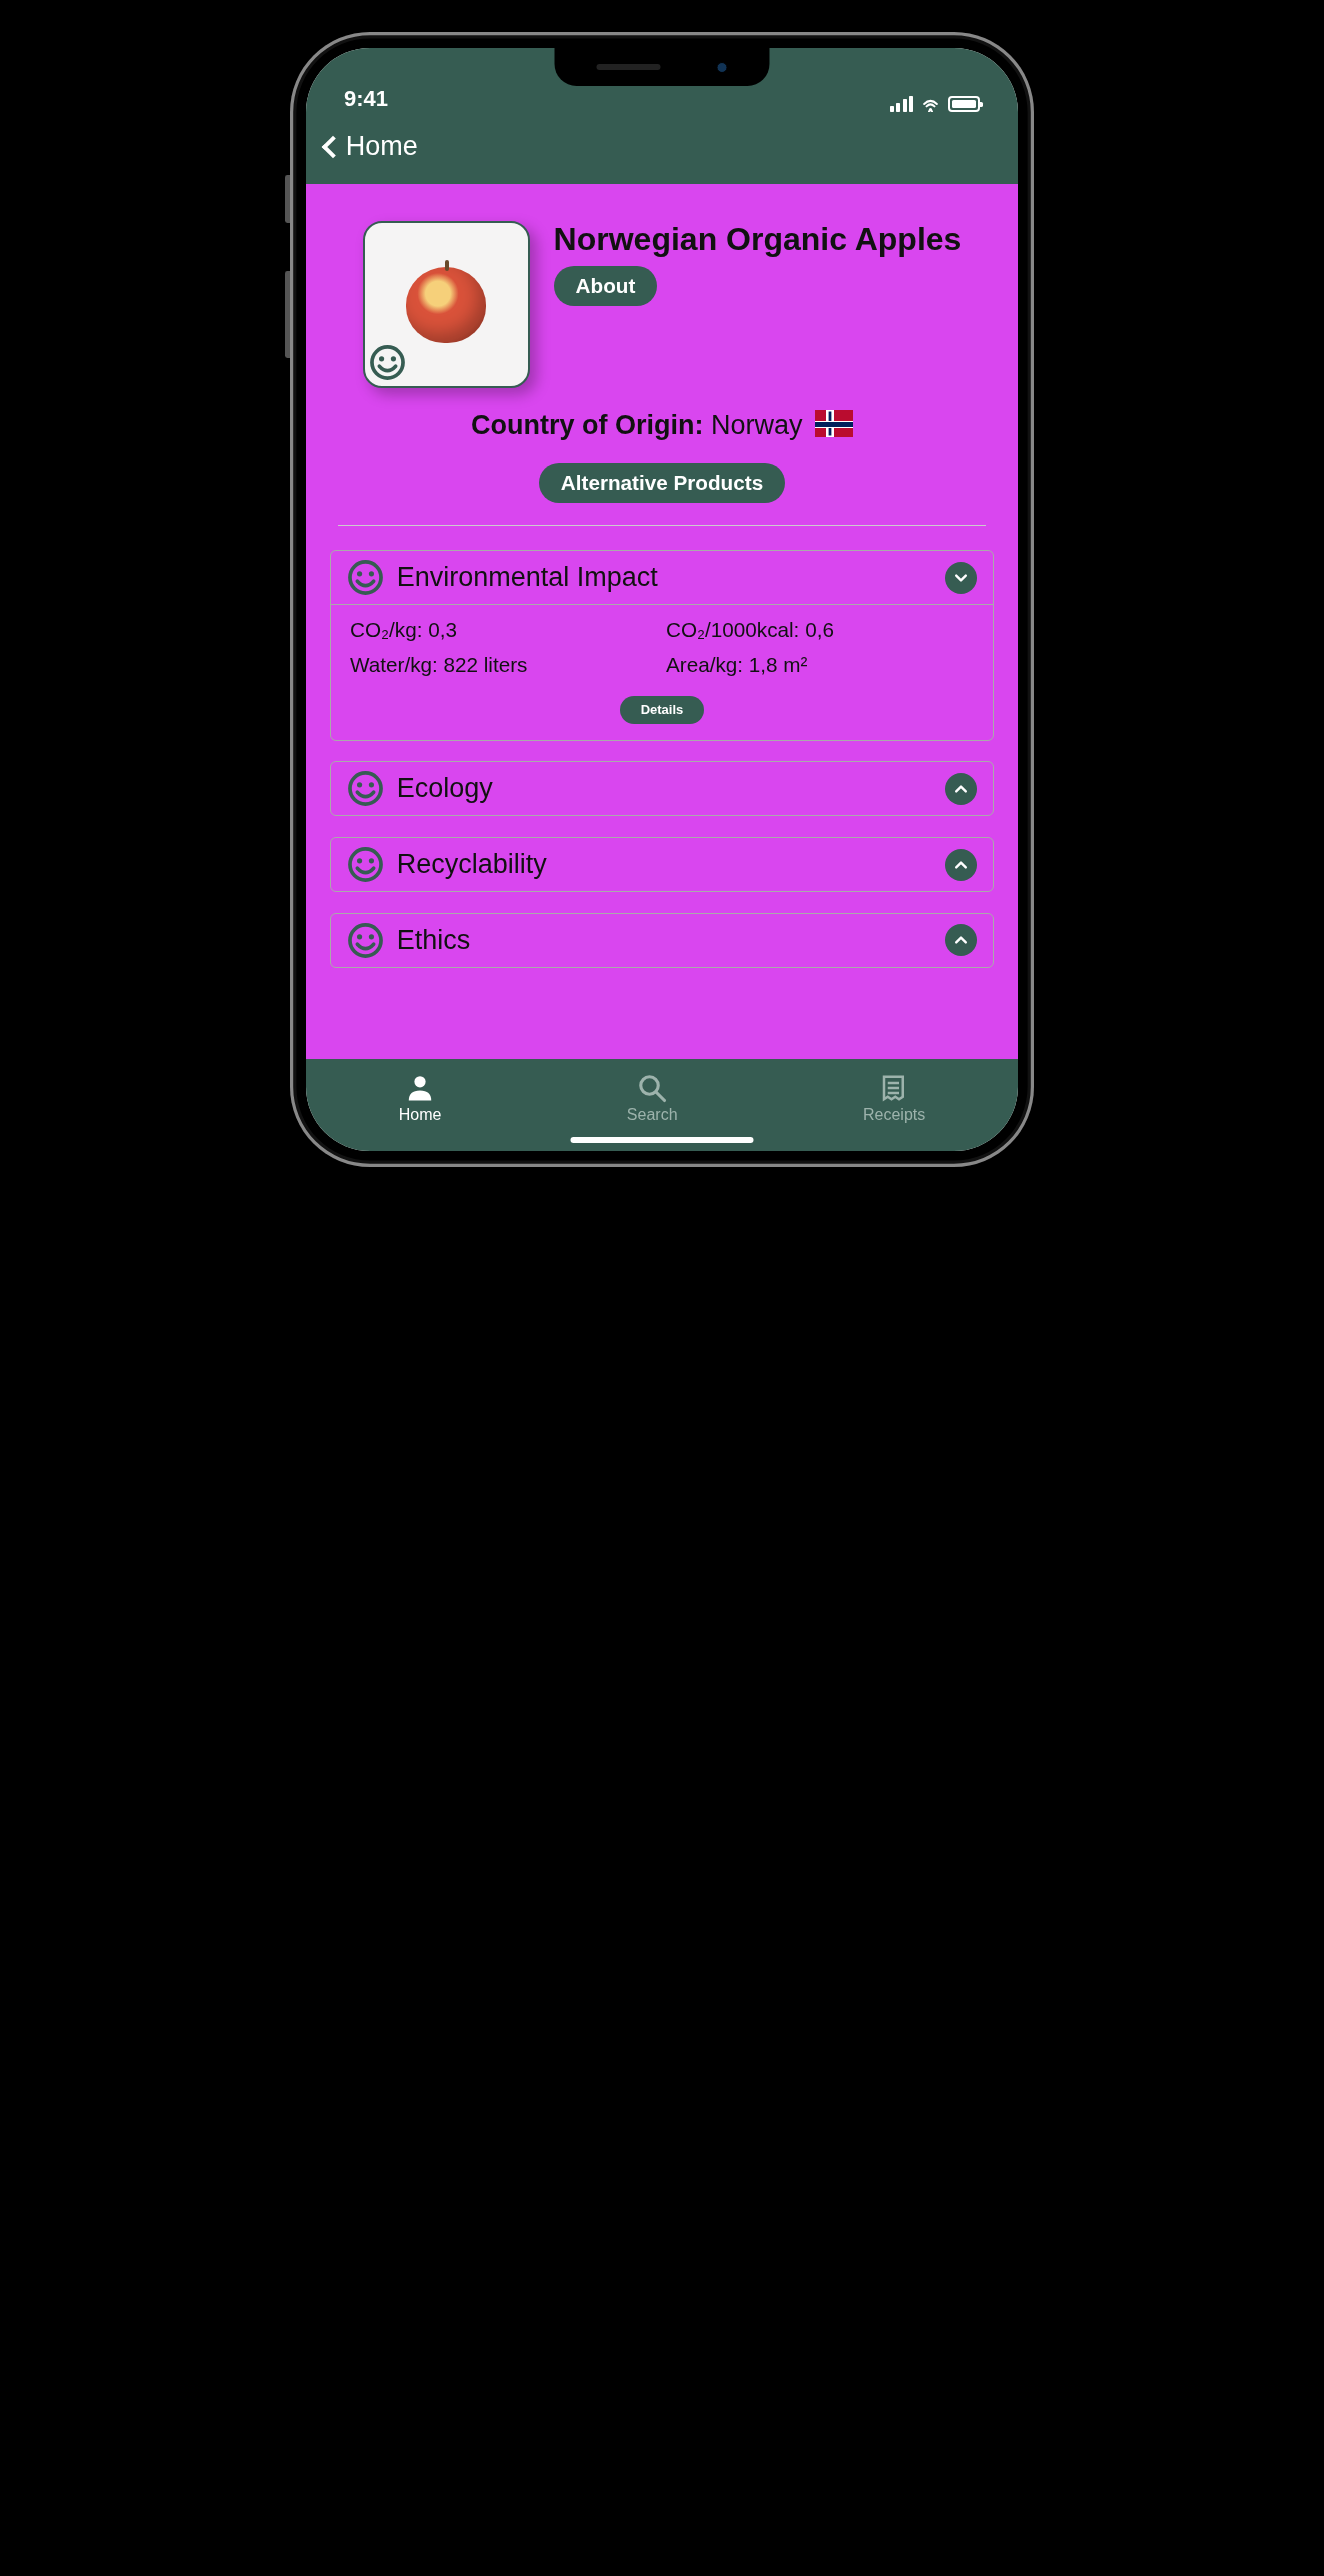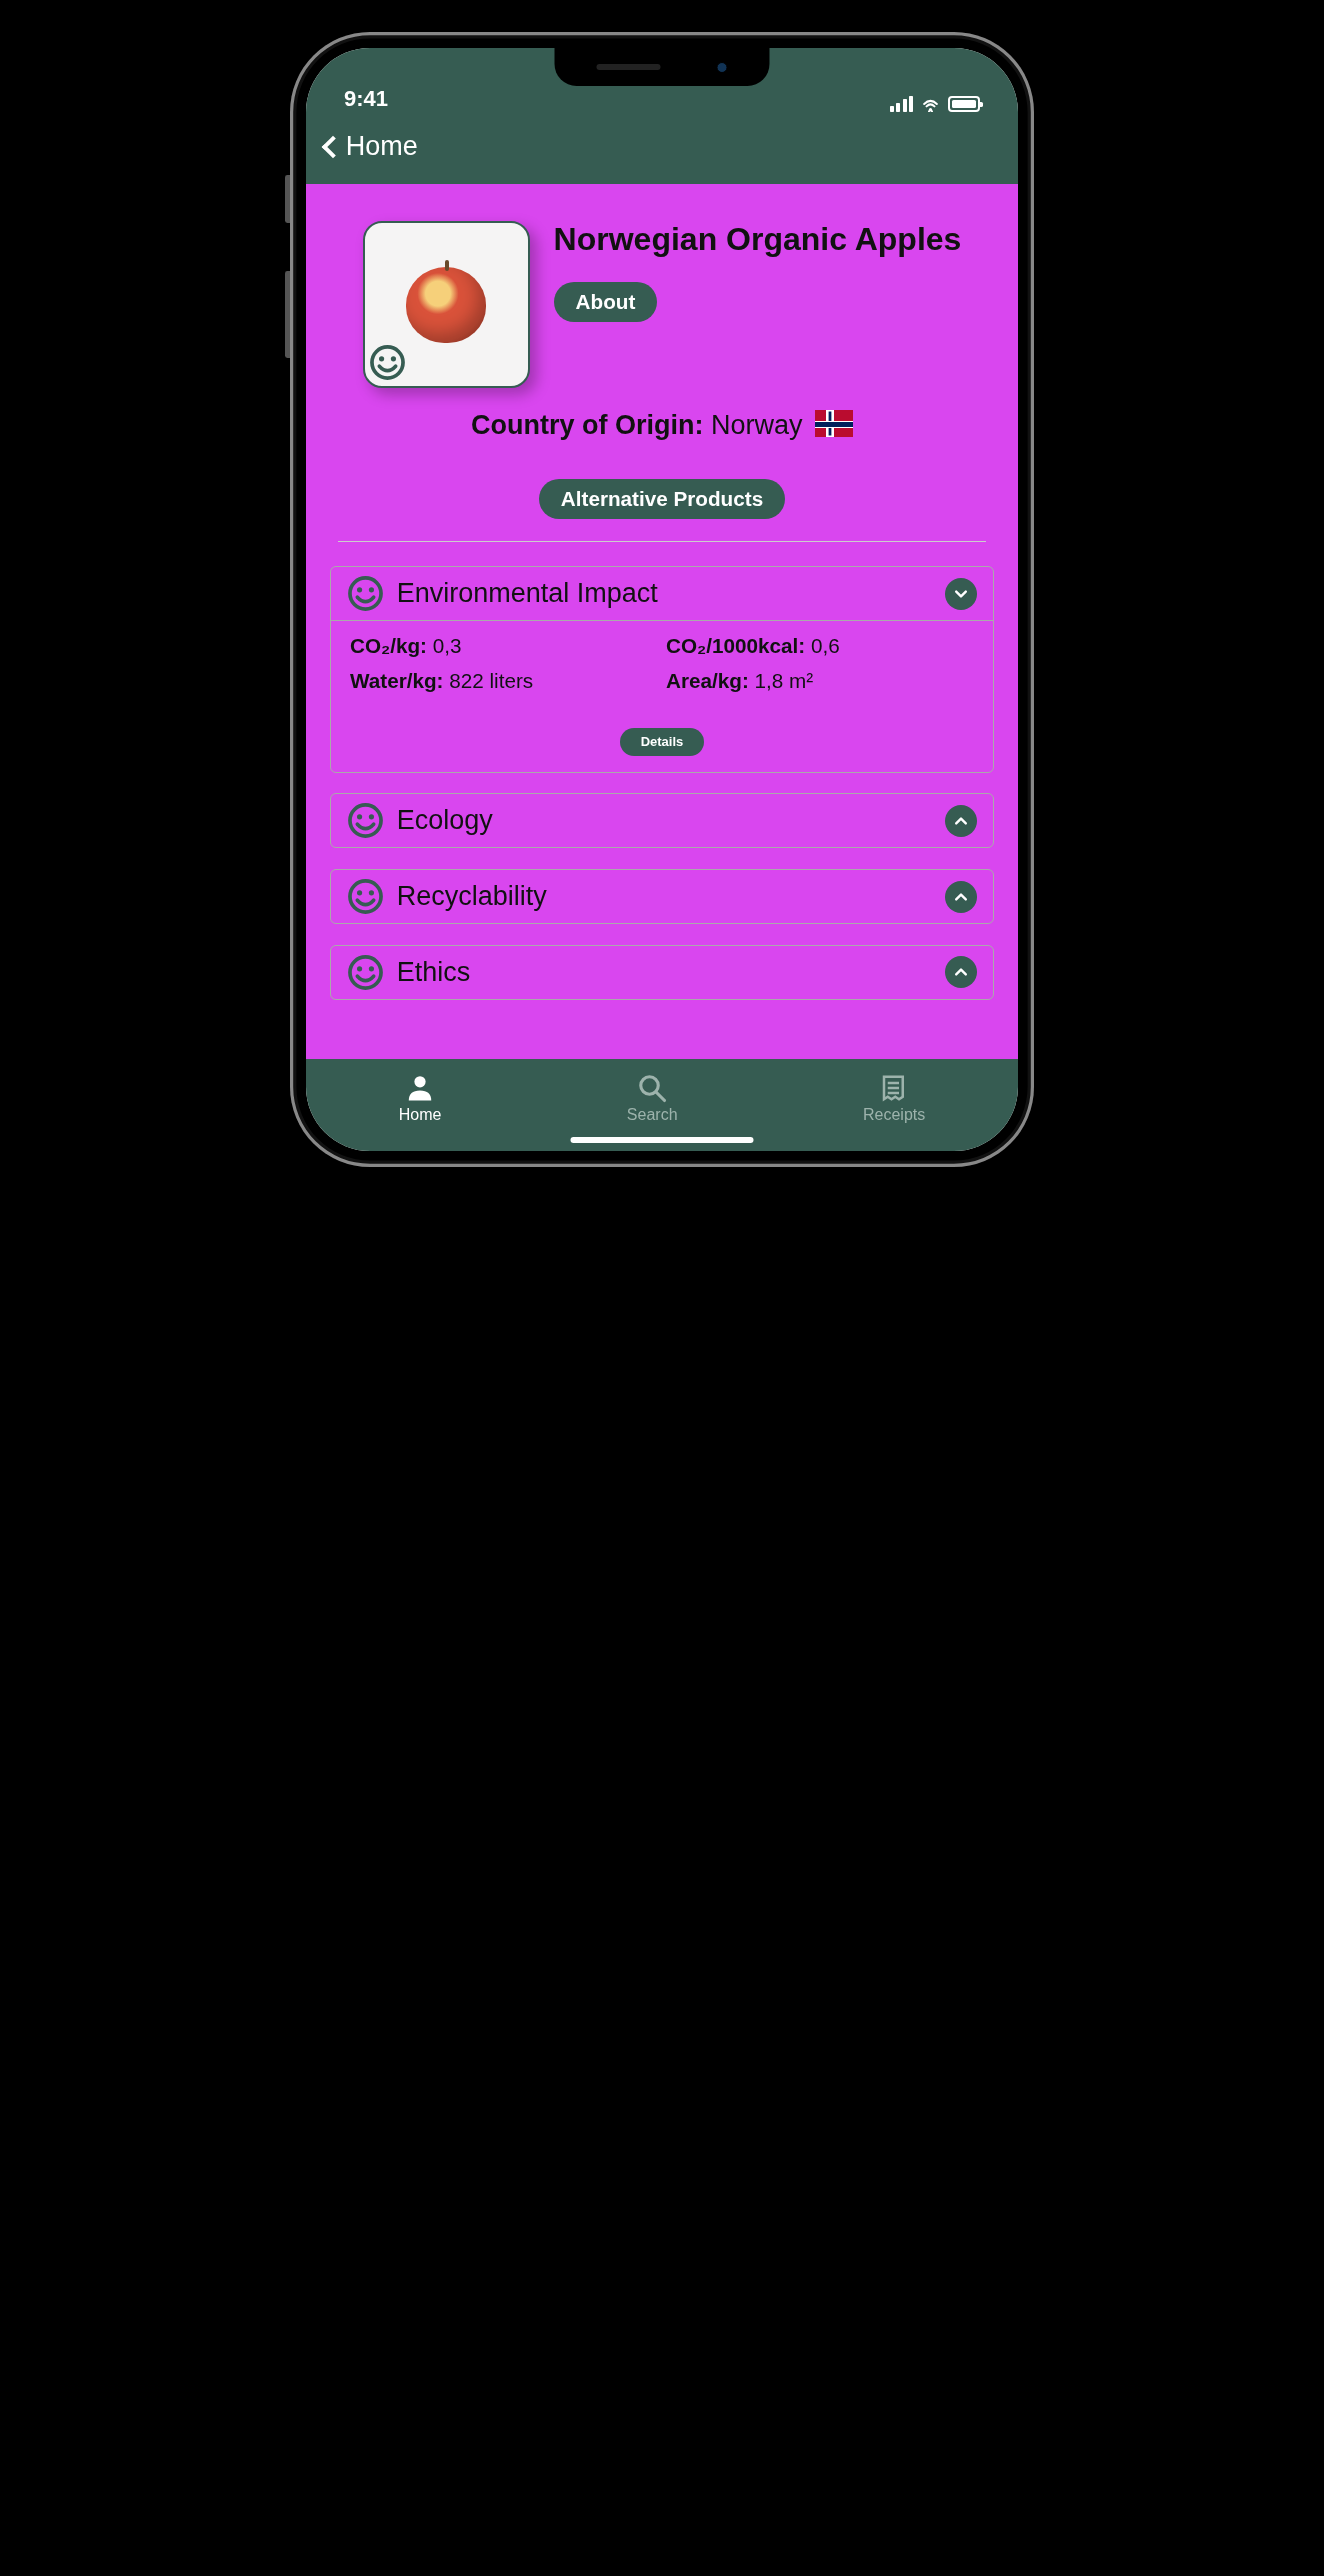--- a/index.html
+++ b/index.html
@@ -158,21 +158,21 @@
   .btn {
     display: inline-block;
     background: #365c52;
     color: #fff;
     font-weight: 700;
     border: none;
     border-radius: 32px;
     padding: 8px 22px;
     font-size: 20.7px;
     cursor: pointer;
-    margin-top: 24px;
+    margin-top: 8px;
     text-align: right;
   }
   .origin {
     text-align: center;
     font-size: 27px;
     margin-top: 22px;
     color: #111;
   }
   .origin b { font-weight: 800; }
   .flag {
@@ -217,21 +217,21 @@
     padding: 12.7px 19px 16px;
   }
   .stats {
     display: grid;
     grid-template-columns: 1fr 1fr;
     row-gap: 11px;
     column-gap: 8px;
     font-size: 20.7px;
     color:#111;
   }
-  .stats b { font-weight: 700; }
+  .stats b { font-weight: 400; }
   .details-row { text-align:center; margin-top:11px; }
   .tab-bar {
     background: #365c52;
     display: flex;
     justify-content: space-around;
     padding: 14.3px 0 27px;
     position: relative;
   }
   .tab {
     display: flex; flex-direction: column; align-items: center;

